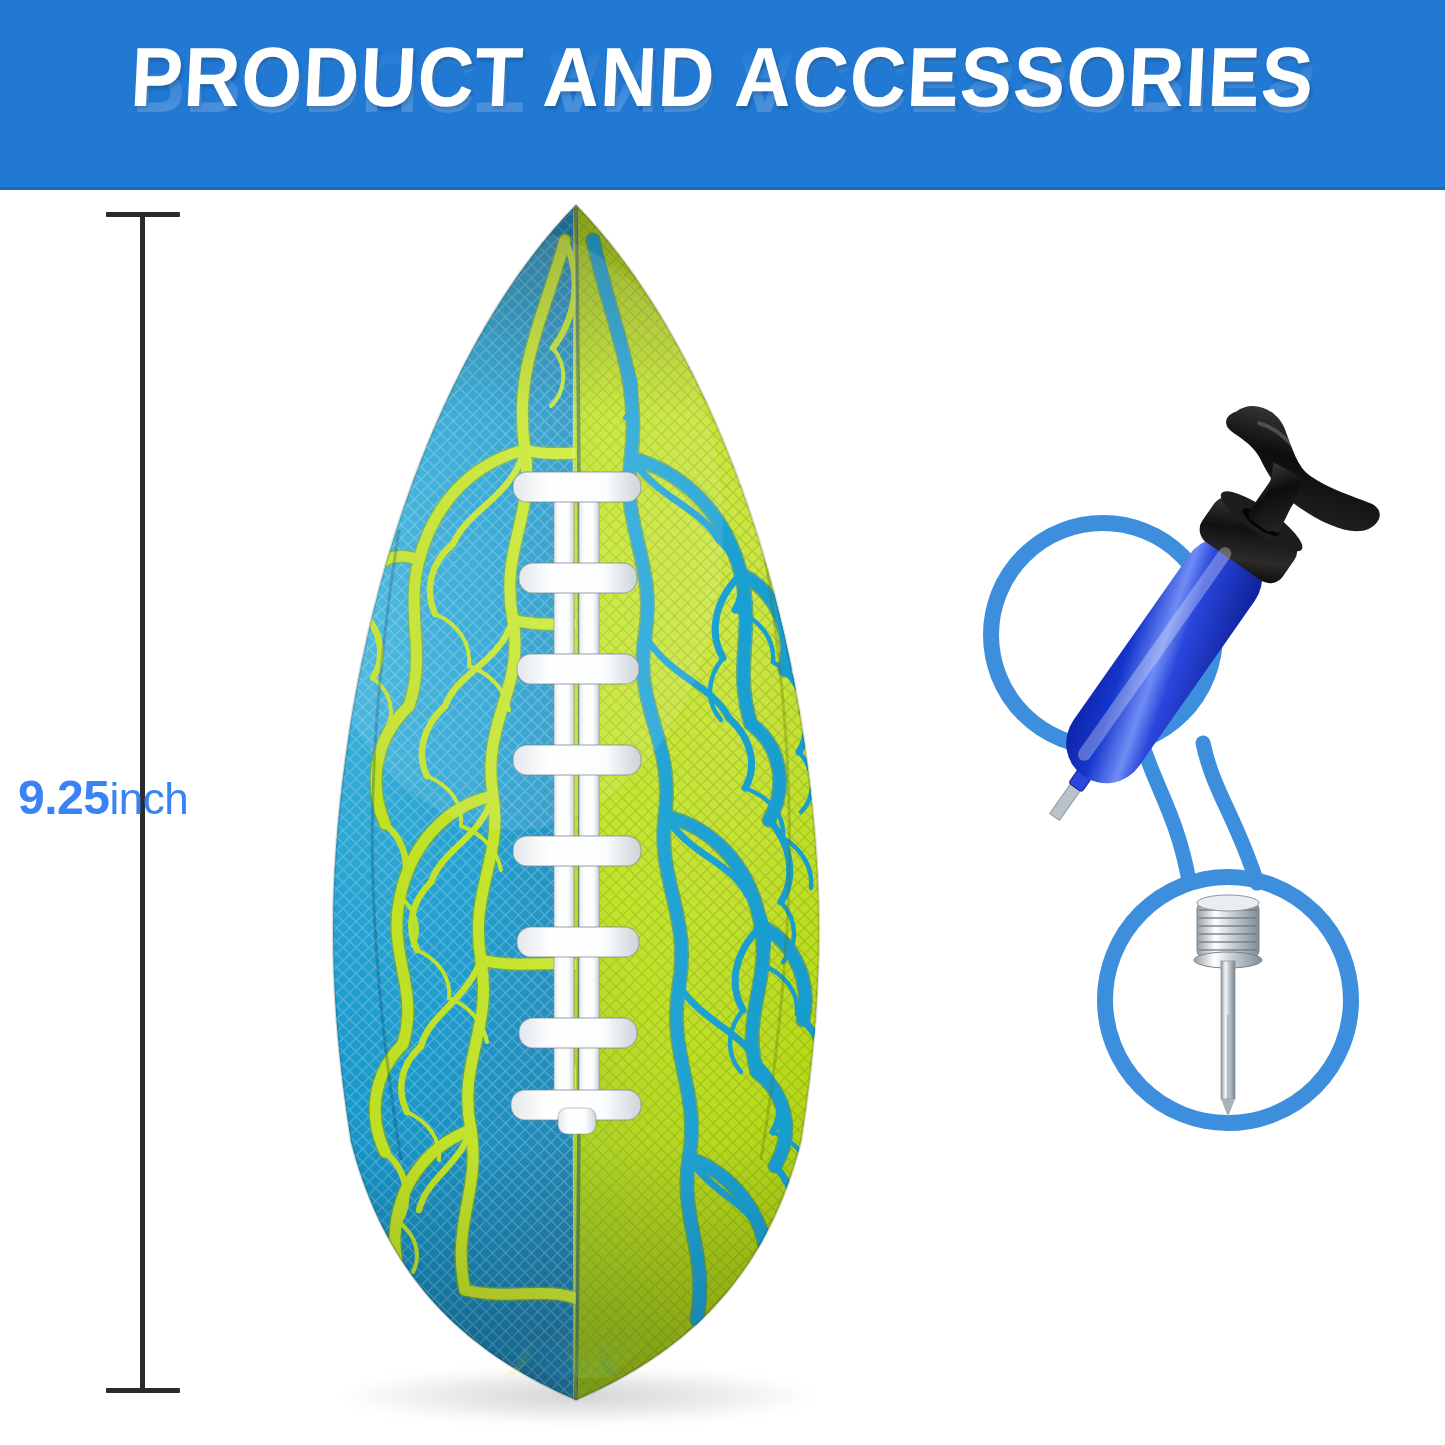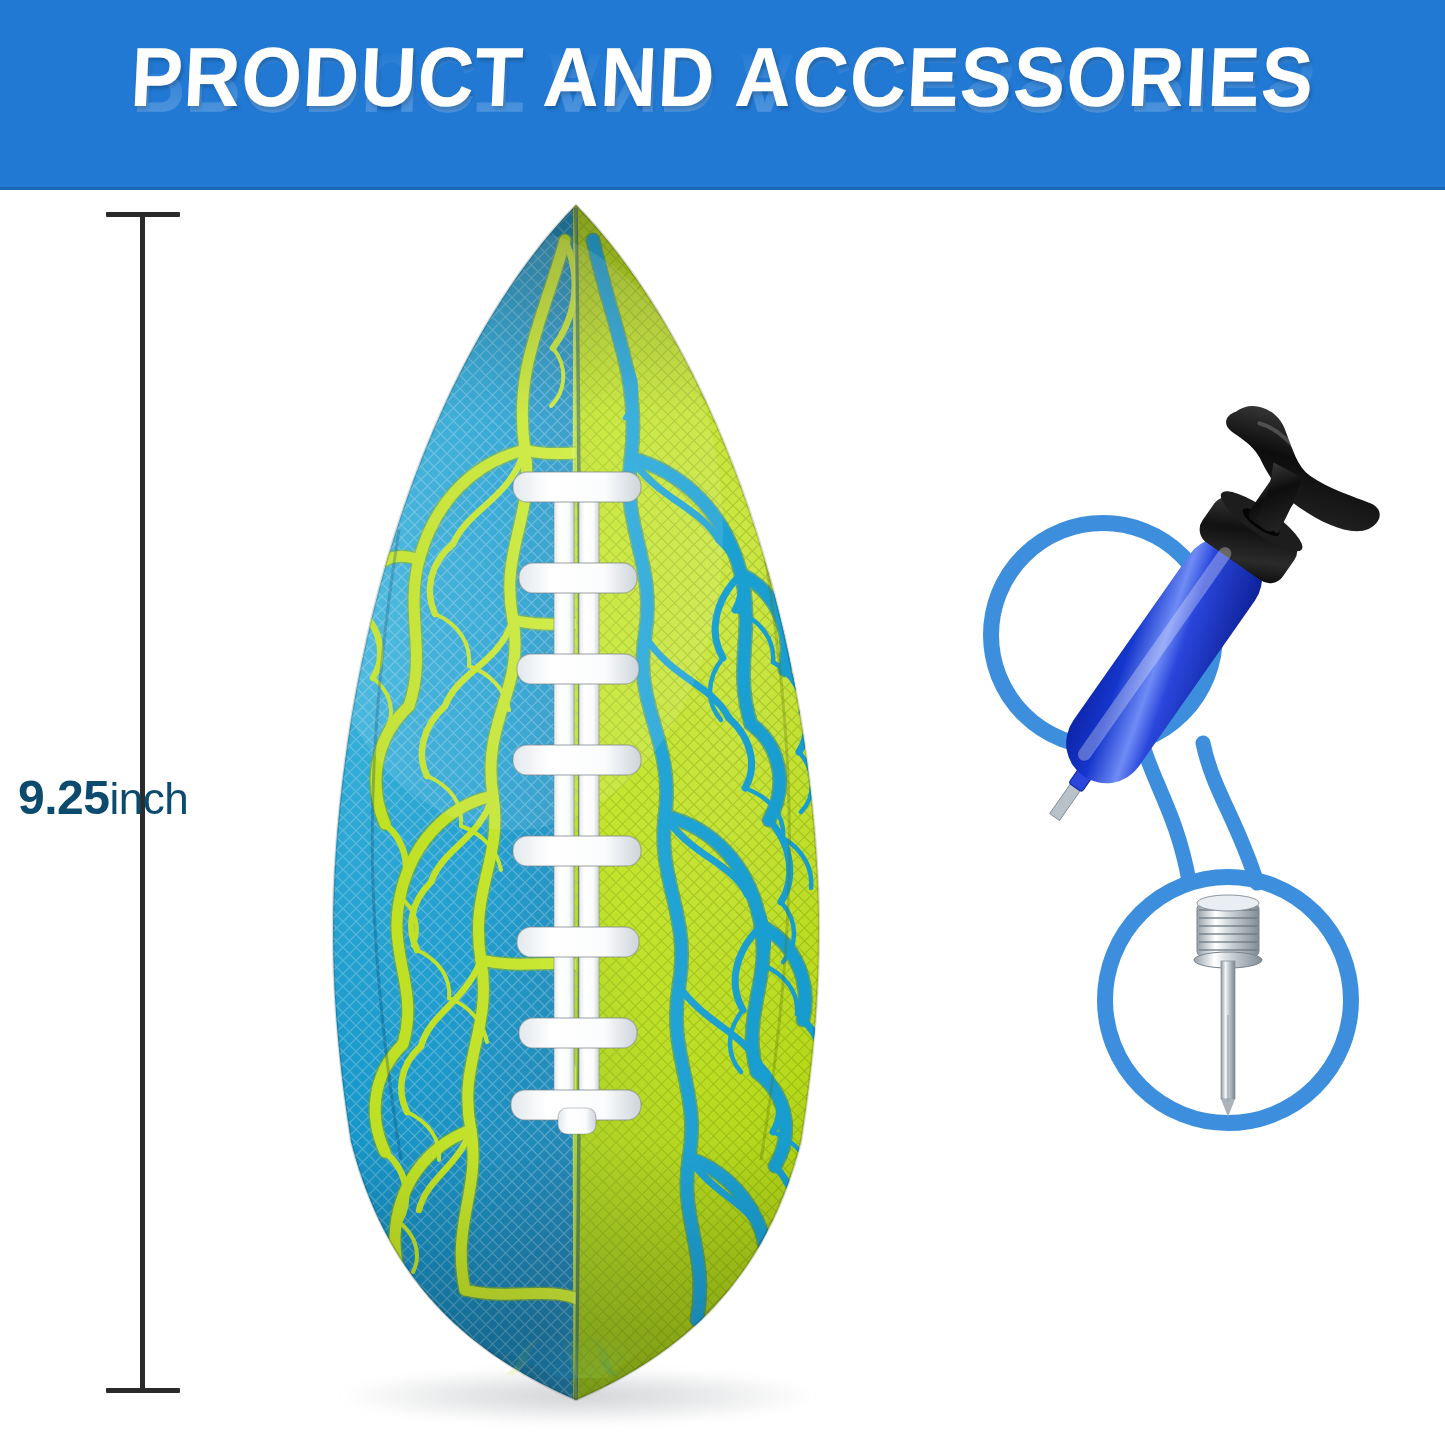--- a/index.html
+++ b/index.html
@@ -80,21 +80,21 @@
   #dim-line {
     position: absolute;
     left: 140px; top: 214px;
     width: 5px; height: 1176px;
     background: #2b2b2b;
   }
   #dim-label {
     position: absolute;
     left: 18px; top: 770px;
     white-space: nowrap;
-    color: #0c4a6e;
+    color: #3b82f6;
     font-family: "Liberation Sans", sans-serif;
   }
   #dim-label .num { font-size: 48px; font-weight: bold; letter-spacing: -0.5px; }
   #dim-label .unit { font-size: 44px; font-weight: normal; letter-spacing: -0.5px; }
 
   
   #ball-wrap {
     position: absolute;
     left: 213px; top: 200px;
     width: 726px; height: 1210px;

